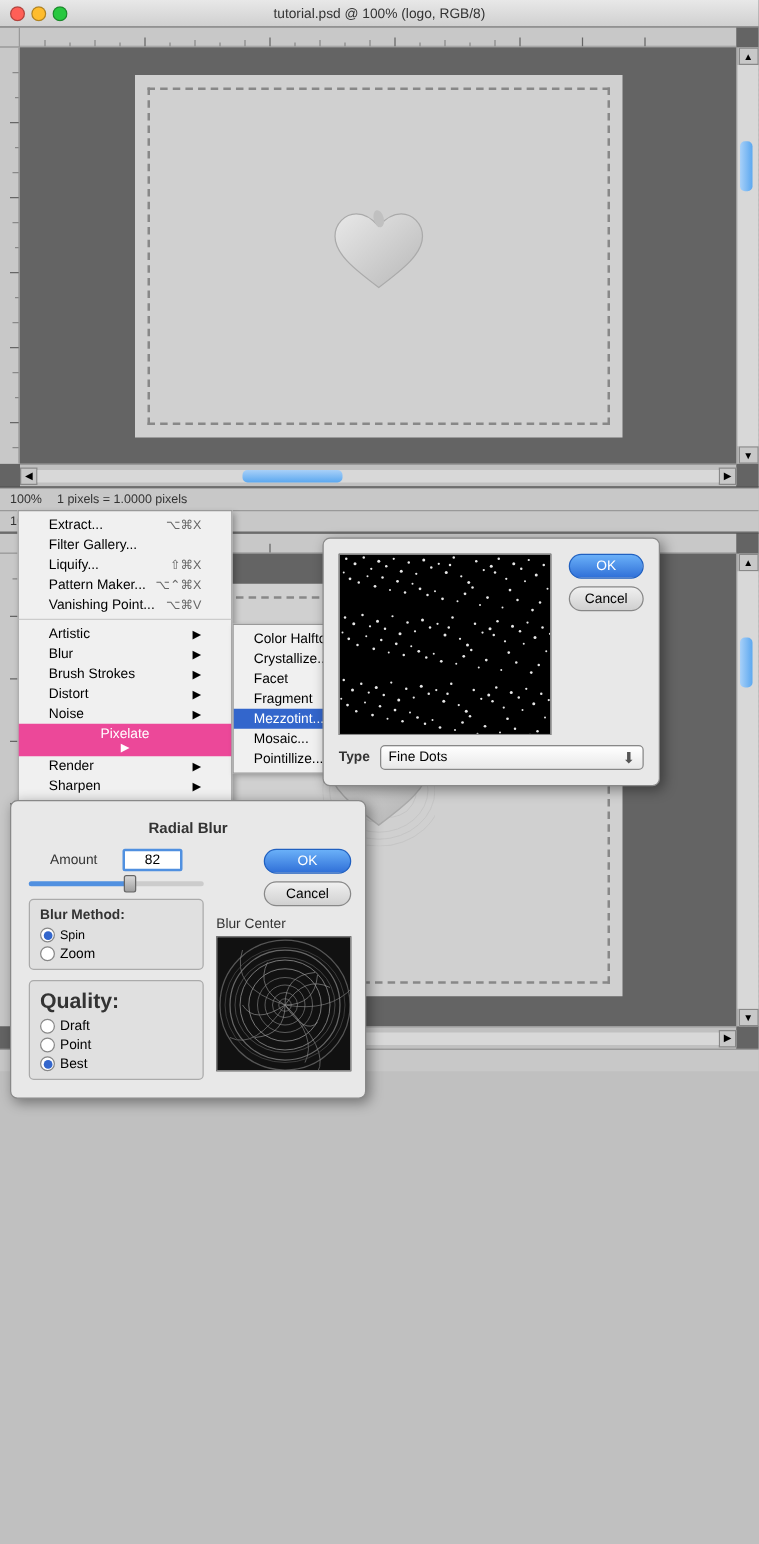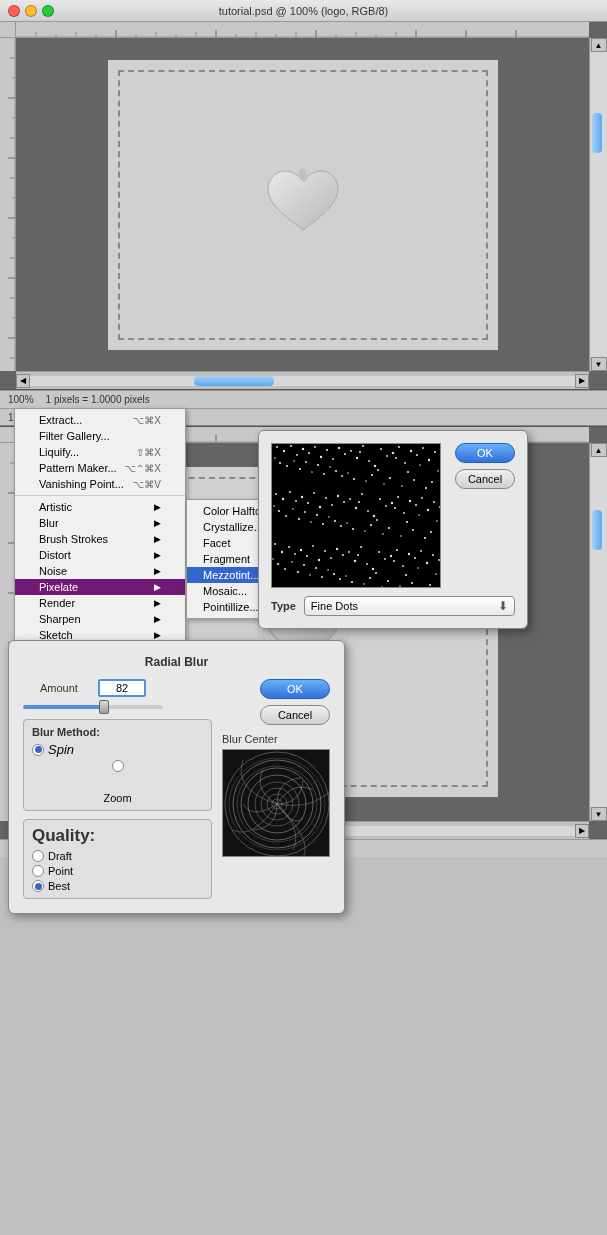--- a/index.html
+++ b/index.html
@@ -201,21 +201,21 @@
     <span style="font-size:9px;">▶</span>
   </div>
   <div class="menu-item">
     <span>Distort</span>
     <span style="font-size:9px;">▶</span>
   </div>
   <div class="menu-item">
     <span>Noise</span>
     <span style="font-size:9px;">▶</span>
   </div>
-  <div class="menu-item active" style="background:#701a75;color:white;">
+  <div class="menu-item active" style="background:#ec4899;color:white;flex-direction:column;">
     <span>Pixelate</span>
     <span style="font-size:9px;">▶</span>
   </div>
   <div class="menu-item">
     <span>Render</span>
     <span style="font-size:9px;">▶</span>
   </div>
   <div class="menu-item">
     <span>Sharpen</span>
     <span style="font-size:9px;">▶</span>
@@ -468,44 +468,44 @@
 
   <div style="display:flex;align-items:center;gap:8px;margin-top:8px;">
     <span style="font-size:11px;font-weight:bold;color:#333;">Type</span>
     <div style="display:flex;align-items:center;flex:1;border:1px solid #888;border-radius:4px;background:linear-gradient(to bottom,#fff,#e8e8e8);padding:2px 6px;">
       <span style="flex:1;font-size:11px;">Fine Dots</span>
       <span style="font-size:12px;color:#555;cursor:pointer;">⬇</span>
     </div>
   </div>
 </div>
 
-<div style="position:absolute;top:640px;left:8px;background:#e8e8e8;border:1px solid #888;border-radius:6px;box-shadow:3px 3px 10px rgba(0,0,0,0.4);padding:14px;z-index:200;width:337px;">
+<div style="position:absolute;top:640px;left:8px;background:#e8e8e8;border:1px solid #888;border-radius:6px;box-shadow:3px 3px 10px rgba(0,0,0,0.4);padding:14px;z-index:200;width:285px;">
   <div style="text-align:center;font-size:12px;font-weight:bold;color:#333;margin-bottom:10px;">Radial Blur</div>
 
   <div style="display:flex;gap:10px;align-items:flex-start;">
     <div style="flex:1;">
 
       <div style="display:flex;align-items:center;gap:8px;margin-bottom:8px;margin-left:17px;">
         <span style="font-size:11px;color:#333;min-width:50px;font-weight:normal;">Amount</span>
         <input type="text" value="82" style="width: 48px; border: 2px solid rgb(80, 144, 224); border-radius: 2px; padding: 1px 4px; font-size: 11px; background: white; text-align: center;">
       </div>
 
       <div style="width:140px;height:4px;background:linear-gradient(to right,#5090e0 60%,#ccc 60%);border-radius:2px;position:relative;margin-bottom:10px;margin-left:0;">
         <div style="width:10px;height:14px;background:linear-gradient(to bottom,#d8d8d8,#a0a0a0);border:1px solid #666;border-radius:2px;position:absolute;top:-5px;left:58%;transform:translateX(-50%);cursor:pointer;"></div>
       </div>
 
       <div style="border:1px solid #aaa;border-radius:4px;padding:6px 8px;margin-bottom:8px;background:#e0e0e0;">
         <div style="font-size:11px;font-weight:bold;color:#333;margin-bottom:4px;">Blur Method:</div>
         <div style="display:flex;align-items:center;gap:4px;margin-bottom:3px;cursor:pointer;">
           <div style="width:12px;height:12px;border-radius:50%;border:1px solid #888;background:white;display:flex;align-items:center;justify-content:center;flex-shrink:0;">
             <div style="width:7px;height:7px;border-radius:50%;background:#3366cc;"></div>
           </div>
-          <span style="font-size:13px;font-style:italic;">Spin</span>
+          <span style="font-size:10px;">Spin</span>
         </div>
-        <div style="display:flex;align-items:center;gap:20px;cursor:pointer;flex-direction:column;">
+        <div style="display:flex;align-items:center;gap:4px;cursor:pointer;">
           <div style="width:12px;height:12px;border-radius:50%;border:1px solid #888;background:white;display:flex;align-items:center;justify-content:center;flex-shrink:0;"></div>
           <span style="font-size:11px;">Zoom</span>
         </div>
       </div>
 
       <div style="border:1px solid #aaa;border-radius:4px;padding:6px 8px;background:#e0e0e0;">
         <div style="font-size:17px;font-weight:bold;color:#333;margin-bottom:4px;">Quality:</div>
         <div style="display:flex;align-items:center;gap:4px;margin-bottom:3px;cursor:pointer;">
           <div style="width:12px;height:12px;border-radius:50%;border:1px solid #888;background:white;flex-shrink:0;"></div>
           <span style="font-size:11px;">Draft</span>

